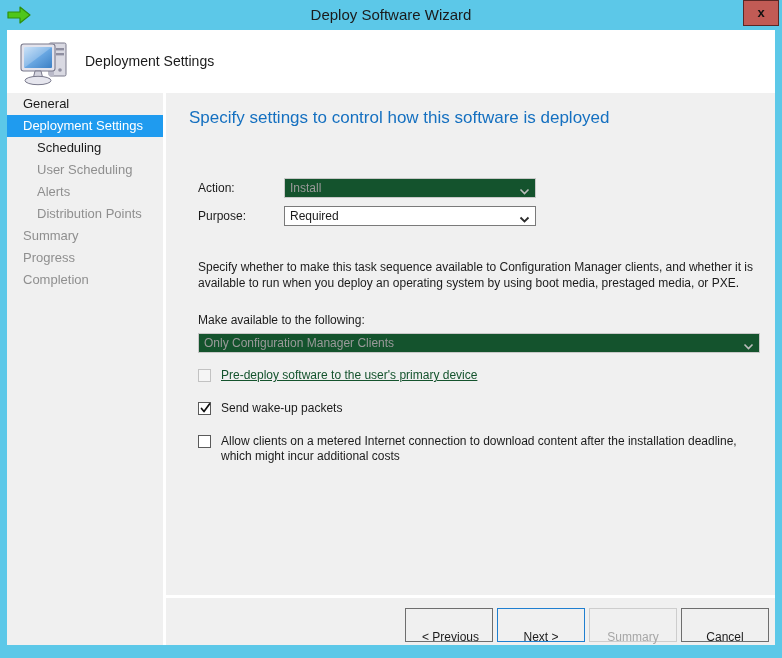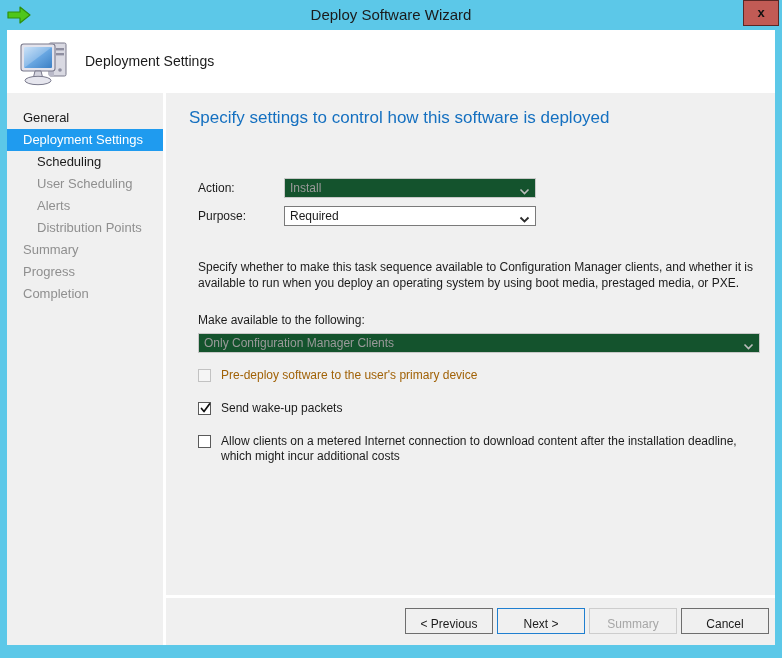--- a/index.html
+++ b/index.html
@@ -97,21 +97,21 @@
     width: 768px; height: 552px;
     background: #f0f0f0;
   }
 
   
   #sidebar {
     position: absolute;
     left: 0; top: 0;
     width: 156px; height: 552px;
     background: #f0f0f0;
-    padding-top: 14px;
+    padding-top: 0;
     box-sizing: border-box;
   }
   .nav-item {
     height: 22px;
     line-height: 22px;
     font-size: 13px;
     color: #1b1b1b;
     white-space: nowrap;
     cursor: default;
   }
@@ -241,21 +241,21 @@
     width: 11px; height: 13px;
   }
   .check-label {
     position: absolute;
     left: 23px; top: 0;
     width: 537px;
     font-size: 12px;
     line-height: 15px;
     color: #1b1b1b;
   }
-  .check-label.disabled { color: #a16207; }
+  .check-label.disabled { color: #14532d; text-decoration: underline; }
 
   
   #footer {
     position: absolute;
     left: 159px; top: 505px;
     width: 609px; height: 47px;
     background: #f0f0f0;
   }
   .btn {
     position: absolute;
@@ -264,21 +264,21 @@
     box-sizing: border-box;
     background: #f0f0f0;
     border: 1px solid #6e6e6e;
     font-size: 12px;
     color: #1b1b1b;
     text-align: center;
     line-height: 24px;
     cursor: pointer;
     white-space: nowrap;
     font-family: "Liberation Sans", sans-serif;
-    padding: 3px;
+    padding: 16px;
   }
   .btn.default { border: 1px solid #1f7fd0; }
   .btn.disabled {
     border: 1px solid #cdcdcd;
     color: #a6a6a6;
     cursor: default;
   }
   #btn-previous { left: 239px; width: 88px; }
   #btn-next     { left: 331px; width: 88px; }
   #btn-summary  { left: 423px; width: 88px; }

